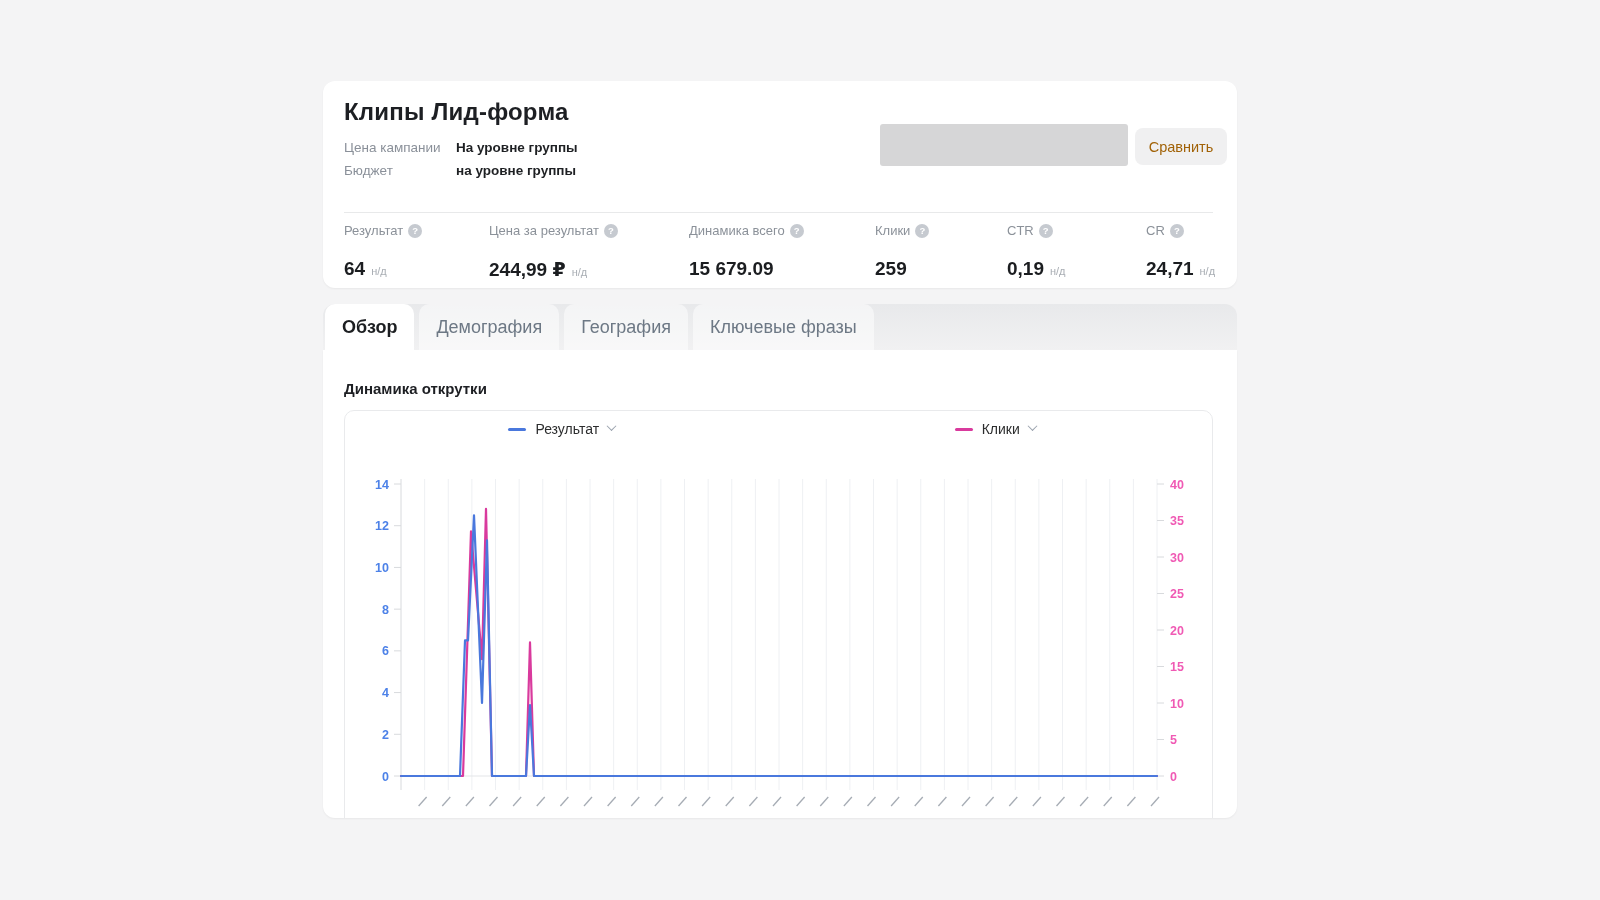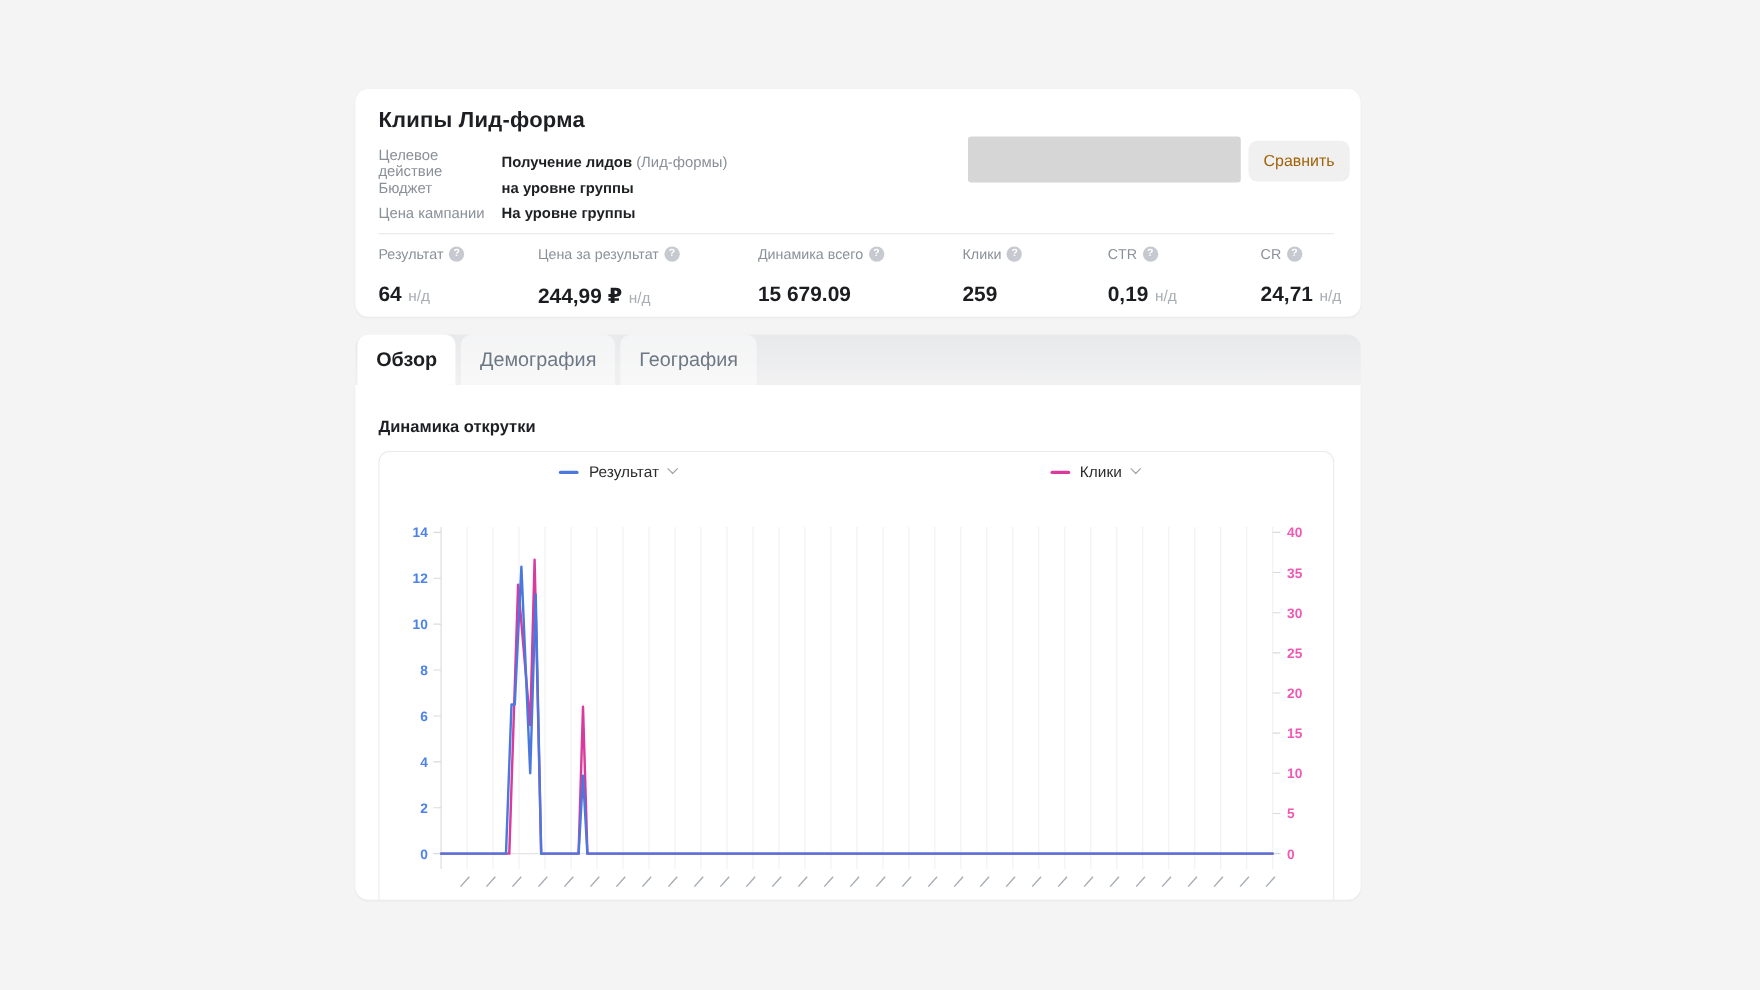--- a/index.html
+++ b/index.html
@@ -8,38 +8,38 @@
     font-family:"Liberation Sans","DejaVu Sans",sans-serif;
     background:#f4f4f5;
     position:relative;
     overflow:hidden;
     color:#1d1f23;
   }
   .card { position:absolute; background:#fff; box-shadow:0 1px 2px rgba(0,0,0,.05); }
 
   
   .card1 { left:323px; top:81px; width:914px; height:207px; border-radius:12px; }
-  .c-title { position:absolute; left:21px; top:17px; font-size:20px; font-weight:700; letter-spacing:.2px; }
+  .c-title { position:absolute; left:21px; top:17px; font-size:24px; font-weight:700; letter-spacing:.2px; }
   .details { position:absolute; left:21px; top:55px; font-size:13.5px; }
   .drow { display:flex; height:23px; align-items:center; }
   .dlabel { width:112px; color:#8a9099; flex:0 0 auto; }
   .dval b { font-weight:600; color:#1e2023; }
   .dval i { font-style:normal; color:#8a9099; }
   .redacted { position:absolute; left:557px; top:43px; width:248px; height:42px; background:#d6d6d7; border-radius:3px; }
   .compare { position:absolute; left:812px; top:47px; width:92px; height:37px; border:none; cursor:pointer;
              background:#f0f0f1; border-radius:8px; font-size:14.5px; color:#a16207;
              font-family:inherit; }
   .divider { position:absolute; left:21px; right:24px; top:131px; height:1px; background:#e8e9ea; }
   .stat { position:absolute; top:141px; }
   .slabel { font-size:13px; color:#8b9199; display:flex; align-items:center; gap:5px; height:17px; }
   .help { width:14px; height:14px; border-radius:50%; background:#c6cad0; display:inline-block;
           text-align:center; line-height:14px; font-size:9.5px; color:#fff; font-weight:700; cursor:pointer; }
   .help::after { content:"?"; }
   .sval { margin-top:19px; font-size:19px; font-weight:600; color:#1b1d20; display:flex; align-items:baseline; gap:6px;text-align:center; }
-  .nd { font-size:14px; font-weight:400; color:#a9aeb4; }
+  .nd { font-size:11px; font-weight:400; color:#a9aeb4; }
 
   
   .tabstrip { position:absolute; left:323px; top:304px; width:914px; height:46px;
               border-radius:12px 12px 0 0; background:linear-gradient(180deg,#e8e9eb 0%,#f1f1f2 100%);
               display:flex; align-items:flex-end; padding-left:2px; gap:5px; }
   .tab { height:46px; line-height:46px; padding:0 17px; font-size:18px; border-radius:10px 10px 0 0;
          color:#6d7885; background:rgba(255,255,255,.5); cursor:pointer; white-space:nowrap; }
   .tab.active { background:#fff; color:#1c1e21; font-weight:700; }
 
   
@@ -59,31 +59,27 @@
 </head>
 <body>
 
 <div class="page">
 
   <section class="card card1">
     <h1 class="c-title">Клипы Лид-форма</h1>
 
     <div class="details">
       <div class="drow">
-        <span class="dlabel">Целевое действие</span>
-        <span class="dval"><b>Получение лидов</b>&nbsp;<i>(Лид-формы)</i></span>
+        <span class="dlabel">Цена кампании</span>
+        <span class="dval"><b>На уровне группы</b></span>
       </div>
       <div class="drow">
         <span class="dlabel">Бюджет</span>
         <span class="dval"><b>на уровне группы</b></span>
       </div>
-      <div class="drow">
-        <span class="dlabel">Цена кампании</span>
-        <span class="dval"><b>На уровне группы</b></span>
-      </div>
     </div>
 
     <div class="redacted"></div>
     <button class="compare">Сравнить</button>
     <div class="divider"></div>
 
     <div class="stat" style="left:21px">
       <div class="slabel">
           <span>Результат</span>
           <span class="help"></span>
@@ -142,20 +138,21 @@
           <span>24,71</span>
           <span class="nd">н/д</span>
         </div>
     </div>
   </section>
 
   <div class="tabstrip">
     <div class="tab active">Обзор</div>
     <div class="tab">Демография</div>
     <div class="tab">География</div>
+    <div class="tab">Ключевые фразы</div>
   </div>
 
   <section class="card card2">
     <h2 class="sec-title">Динамика открутки</h2>
 
     <div class="panel">
       <svg id="chart" width="867" height="428">
           <line x1="56" y1="68" x2="56" y2="379" stroke="#d8dadd" stroke-width="1"></line>
           <line x1="79.625" y1="68" x2="79.625" y2="379" stroke="#eef0f3" stroke-width="1"></line>
           <line x1="81.625" y1="386" x2="73.625" y2="395" stroke="#a6acb4" stroke-width="1.3"></line>

